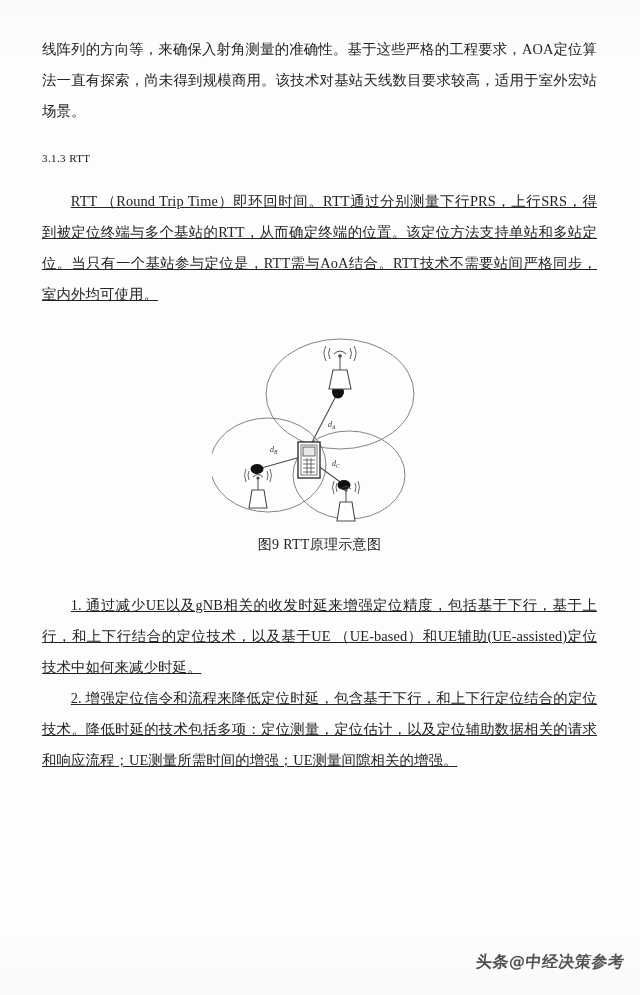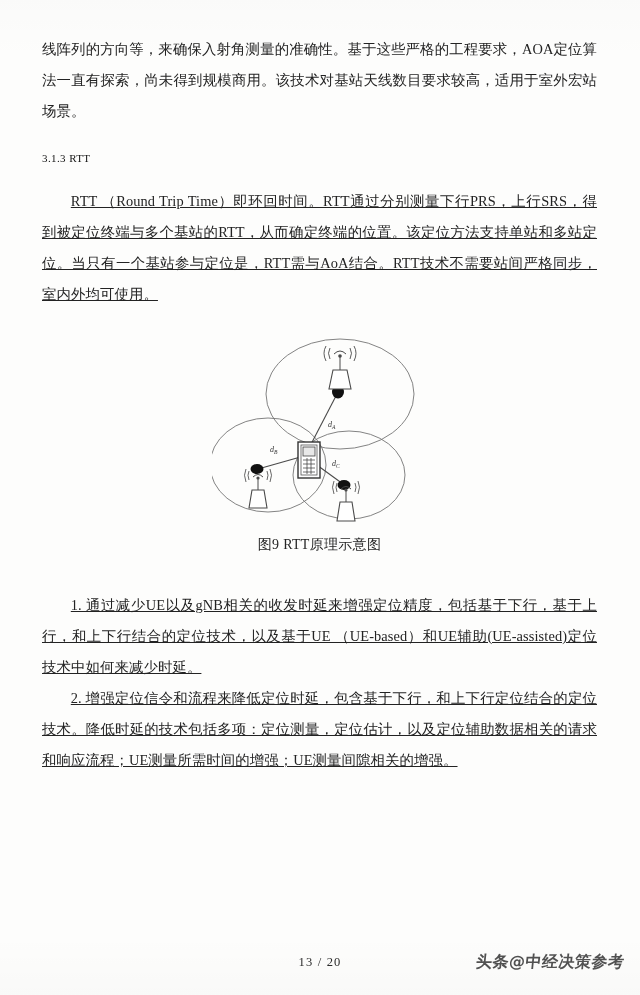--- a/index.html
+++ b/index.html
@@ -226,19 +226,18 @@
     <div class="sp-after-head"></div>
 
 
     <p class="body-text indent">1. 通过减少UE以及gNB相关的收发时延来增强定位精度，包括基于下行，基于上行，和上下行结合的定位技术，以及基于UE （UE-based）和UE辅助(UE-assisted)定位技术中如何来减少时延。</p>
 
     <p class="body-text indent">2. 增强定位信令和流程来降低定位时延，包含基于下行，和上下行定位结合的定位技术。降低时延的技术包括多项：定位测量，定位估计，以及定位辅助数据相关的请求和响应流程；UE测量所需时间的增强；UE测量间隙相关的增强。</p>
 
   </div>
 
   <div class="footer">
-    <div class="page-number">13 / 20</div>
     <div class="watermark">
       <span>头条</span><span class="wm-at">@</span><span>中经决策参考</span>
     </div>
   </div>
 
 </div>
 
 </body></html>

